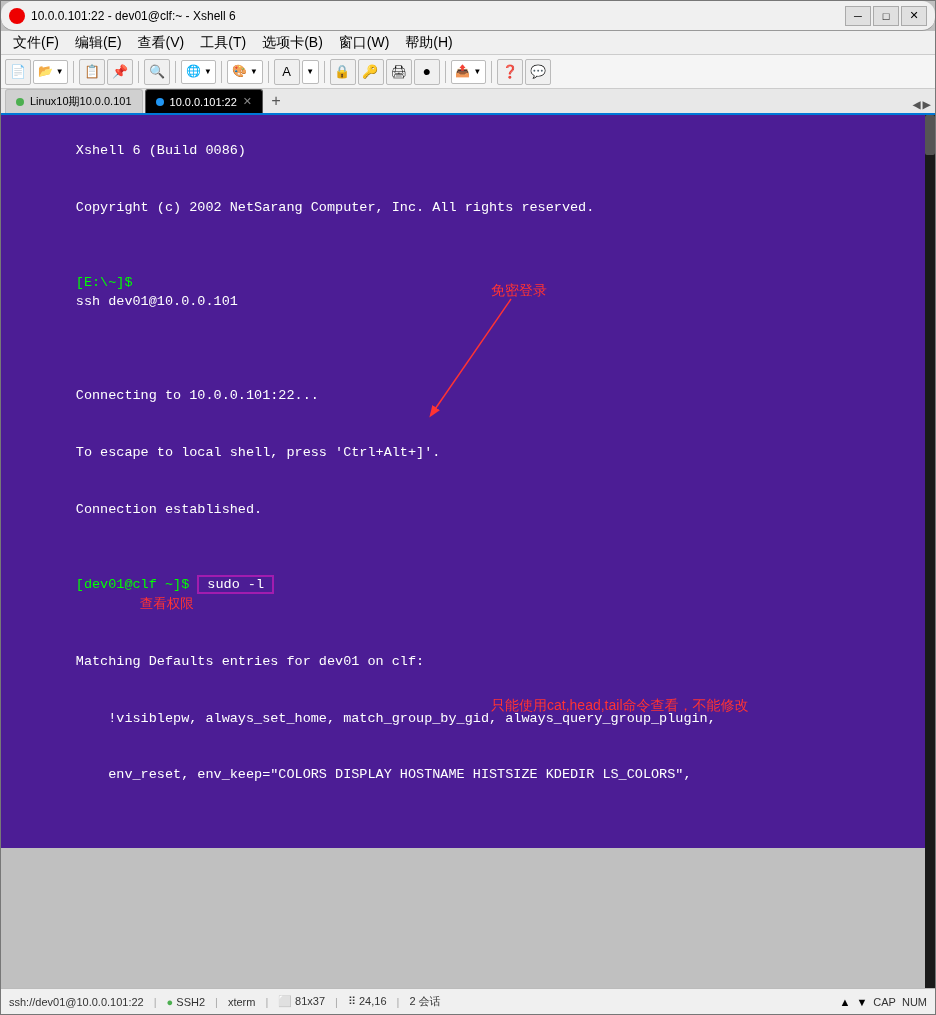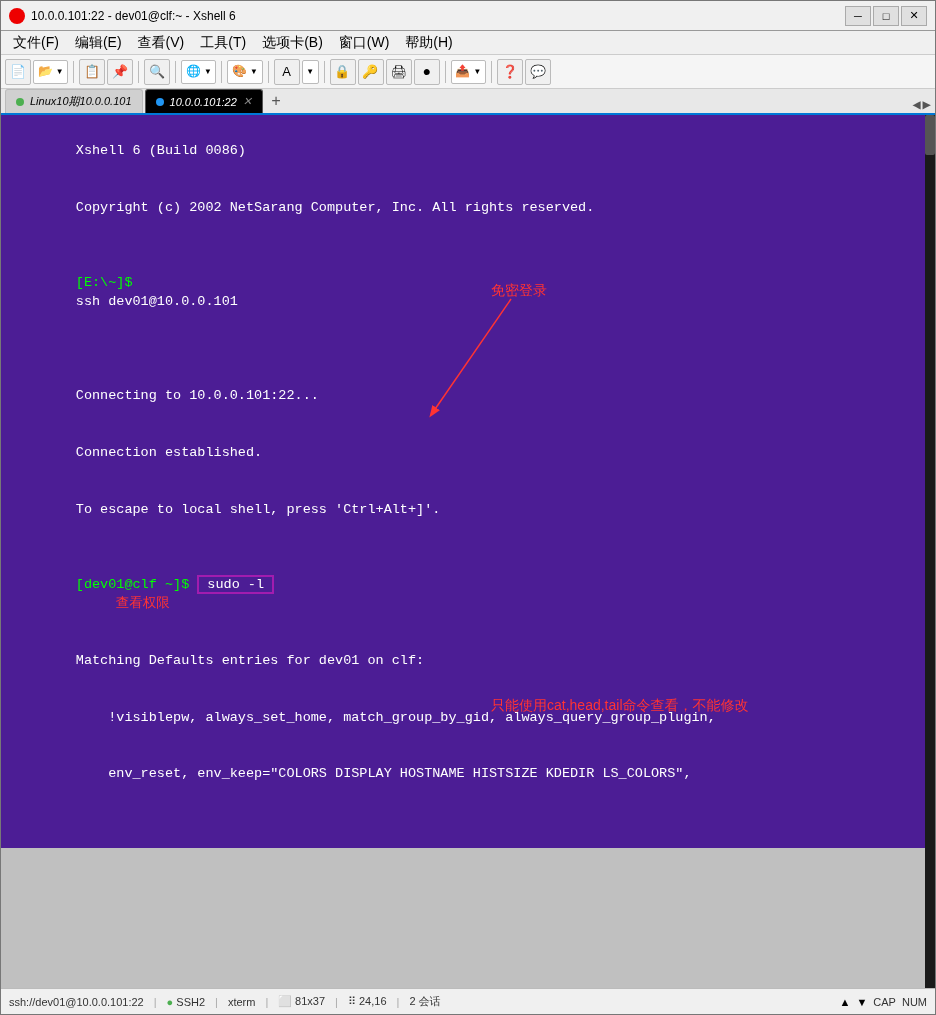--- a/index.html
+++ b/index.html
@@ -7,20 +7,21 @@
 
     
     .titlebar {
       background: #f0f0f0;
       height: 30px;
       display: flex;
       align-items: center;
       padding: 0 8px;
       border-bottom: 1px solid #999;
       user-select: none;
+      border-radius: 13px;
     }
     .titlebar-icon {
       width: 16px; height: 16px; margin-right: 6px;
       background: #e00; border-radius: 50%;
       flex-shrink: 0;
     }
     .titlebar-title {
       flex: 1;
       font-size: 12px;
       font-family: 'Microsoft YaHei', Arial, sans-serif;
@@ -95,21 +96,20 @@
       padding: 0 10px;
       font-size: 11px;
       font-family: 'Microsoft YaHei', Arial, sans-serif;
       display: flex; align-items: center; gap: 6px;
       cursor: pointer;
       border: 1px solid #bbb;
       border-bottom: none;
       border-radius: 3px 3px 0 0;
       background: #d0d0d0;
       margin-right: 2px;
-      font-style: italic;
     }
     .tab.active {
       background: #000;
       color: #fff;
       border-color: #555;
       margin-top: 36px;
     }
     .tab-dot { width: 8px; height: 8px; border-radius: 50%; background: #4caf50; }
     .tab-dot.blue { background: #2196f3; }
     .tab-close { font-size: 11px; color: #888; cursor: pointer; }
@@ -278,31 +278,31 @@
         <span class="white">ssh dev01@10.0.0.101</span>
       </div>
 
       <div class="line">&nbsp;</div>
       <div class="line">&nbsp;</div>
 
       <div class="line">
         <span class="white">Connecting to 10.0.0.101:22...</span>
       </div>
       <div class="line">
+        <span class="white">To escape to local shell, press 'Ctrl+Alt+]'.</span>
+      </div>
+      <div class="line">
         <span class="white">Connection established.</span>
-      </div>
-      <div class="line">
-        <span class="white">To escape to local shell, press 'Ctrl+Alt+]'.</span>
       </div>
 
       <div class="line">&nbsp;</div>
 
       <div class="line" style="position:relative;">
         <span class="bright-green">[dev01@clf ~]$ </span><span style="background:transparent; border:2px solid #a21caf; padding:0 8px;"><span class="white">sudo -l</span></span>
-        <span style="color:#ff3333; margin-left: 40px;">查看权限</span>
+        <span style="color:#ff3333; margin-left: 64px; font-family: Liberation Serif, serif;">查看权限</span>
       </div>
 
       <div class="line">
         <span class="white">Matching Defaults entries for dev01 on clf:</span>
       </div>
       <div class="line">
         <span class="white">    !visiblepw, always_set_home, match_group_by_gid, always_query_group_plugin,</span>
       </div>
       <div class="line">
         <span class="white">    env_reset, env_keep="COLORS DISPLAY HOSTNAME HISTSIZE KDEDIR LS_COLORS",</span>

